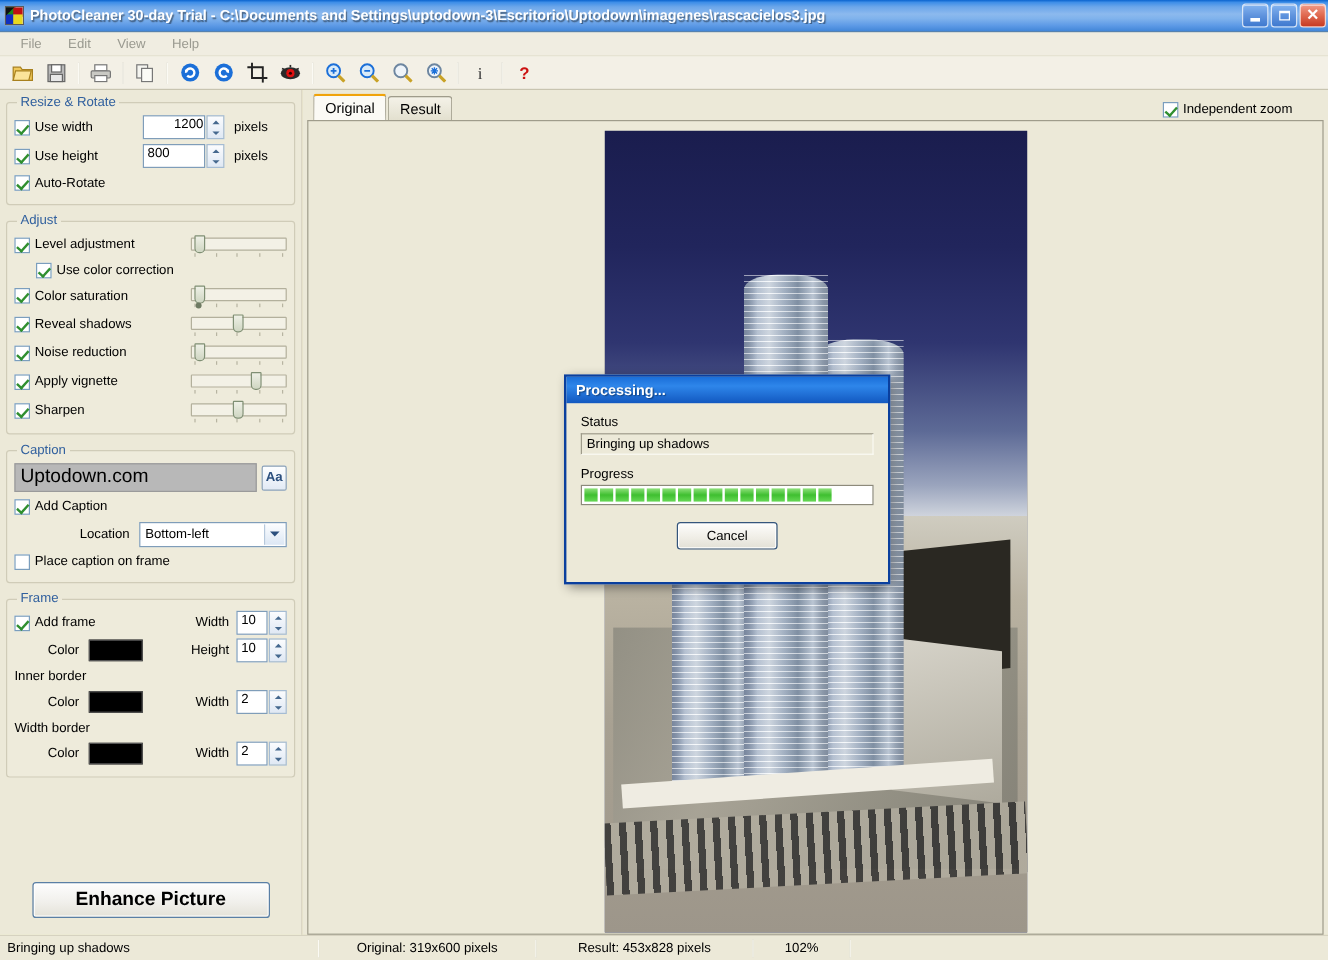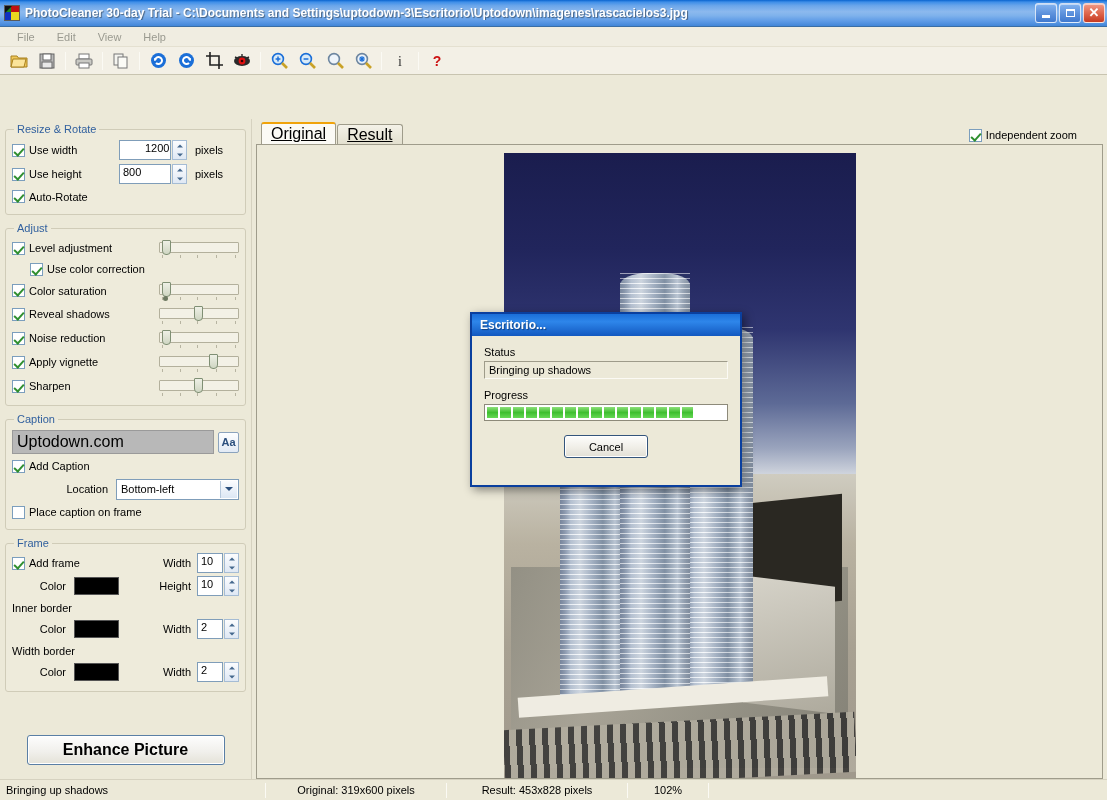--- a/index.html
+++ b/index.html
@@ -96,21 +96,20 @@
     display: flex; align-items: center; justify-content: center;
     position: relative;
   }
   .tb-sep { width: 1px; height: 18px; background: #c3bfae; margin: 0 4px;
             border-right: 1px solid #fbfaf4; }
 
   
   .body {
     flex: 1 1 auto; display: flex; min-height: 0;
     background: #fef9c3;
-    margin-top: 44px;
   }
 
   
   .leftpanel {
     width: 252px; flex: 0 0 252px;
     background: #ece9d8;
     padding: 4px 5px 0 5px;
     position: relative;
     border-right: 1px solid #d6d2c0;
     display: flex; flex-direction: column;
@@ -242,26 +241,25 @@
     flex: 1 1 auto; display: flex; flex-direction: column;
     min-width: 0; background: #ece9d8; padding: 3px 4px 0 4px;
   }
   .tabstrip {
     display: flex; align-items: flex-end; height: 22px; position: relative;
     padding-left: 5px;
   }
   .tab {
     height: 20px; padding: 0 9px;
     display: flex; align-items: center;
-    font-size: 16px; color: #000;
+    font-size: 12px; color: #000;
     border: 1px solid #9f9c8b; border-bottom: none;
     border-radius: 3px 3px 0 0;
     background: linear-gradient(to bottom,#f4f2e8,#e3e0cf);
     margin-right: 1px;
-    text-decoration: underline;
   }
   .tab.active {
     background: #fbfaf5;
     border-top: 2px solid #f0a30a;
     height: 22px;
     position: relative; z-index: 3;
   }
   .indzoom {
     position: absolute; right: 26px; bottom: 2px;
     display: flex; align-items: flex-start; padding-left: 48px;
@@ -791,21 +789,21 @@
     <div class="sb-cell sb-2">Original: 319x600 pixels</div>
     <div class="sb-sep"></div>
     <div class="sb-cell sb-3">Result: 453x828 pixels</div>
     <div class="sb-sep"></div>
     <div class="sb-cell sb-4">102%</div>
     <div class="sb-sep"></div>
     <div class="sb-cell" style="flex:1 1 auto;"></div>
   </div>
 
   <div class="dlg">
-    <div class="dlg-title">Escritorio...</div>
+    <div class="dlg-title">Processing...</div>
     <div class="dlg-body">
       <div class="dlg-lbl">Status</div>
       <div class="status-field">Bringing up shadows</div>
       <div class="dlg-lbl">Progress</div>
       <div class="progress" id="progressbar">
           <i></i>
           <i></i>
           <i></i>
           <i></i>
           <i></i>

